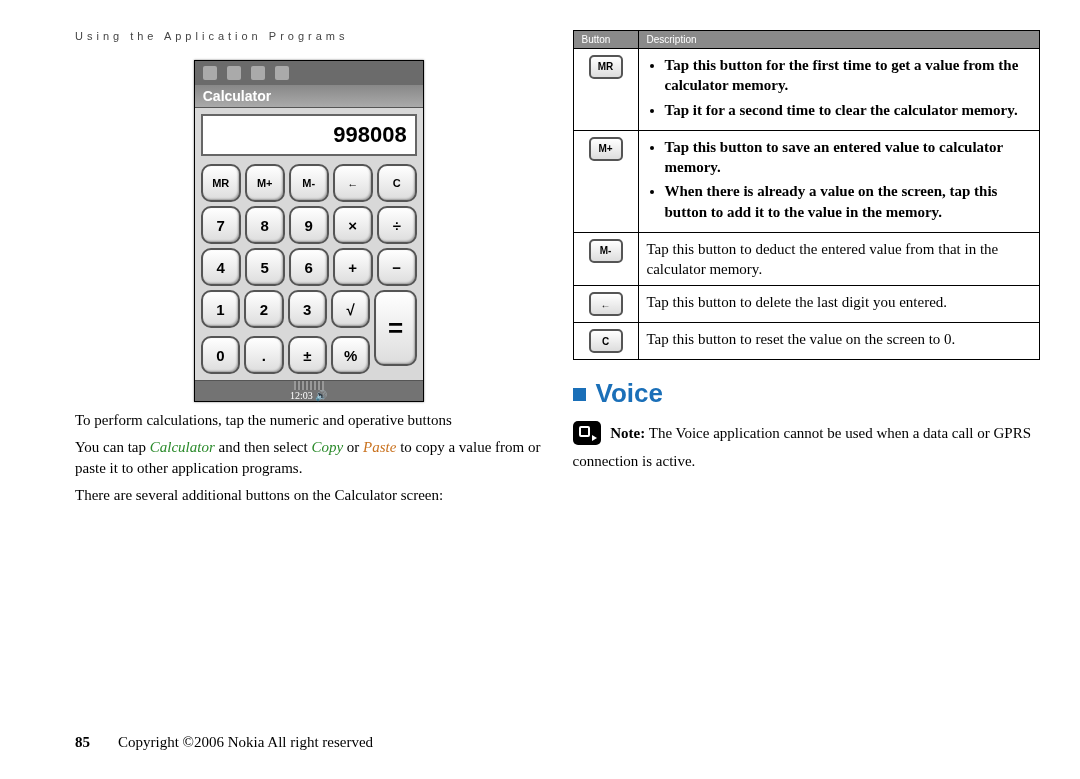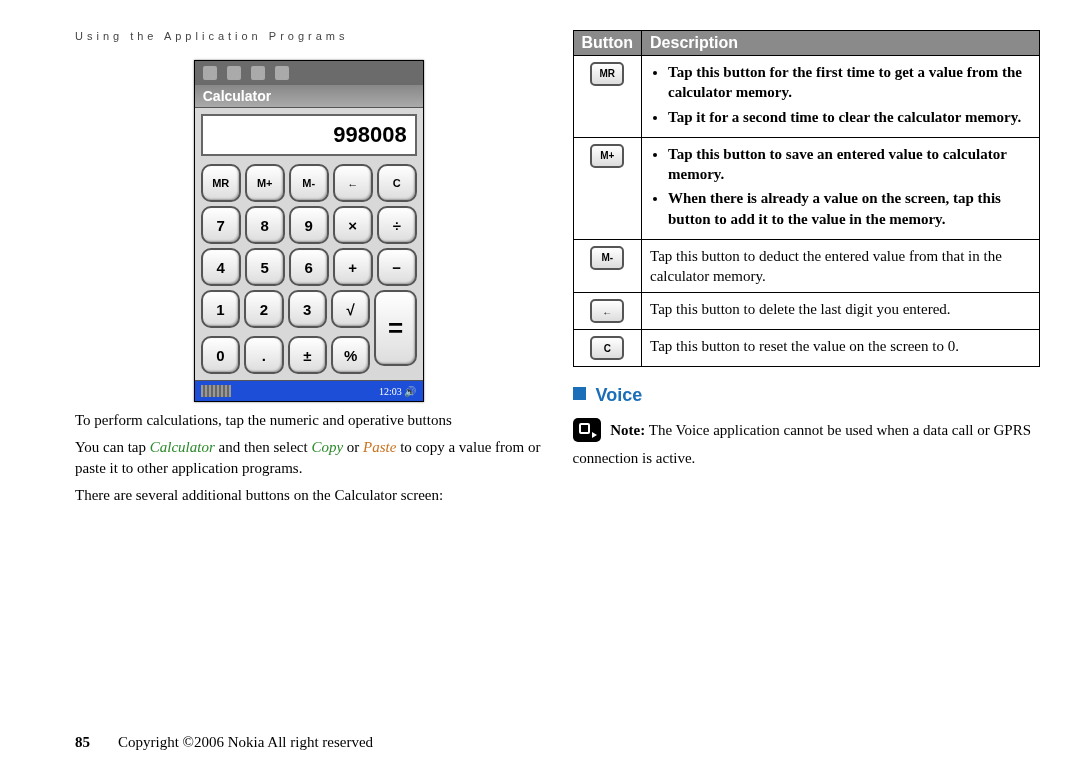--- a/index.html
+++ b/index.html
@@ -133,29 +133,30 @@
   }
   .calc-btn.sm { font-size: 11px; }
   .calc-btn.eq {
     height: 72px;
     font-size: 26px;
   }
   .eq-flex-wrap { display:flex; gap:4px; }
   .eq-left { flex:4; display:flex; flex-direction:column; gap:4px;}
   .eq-right { flex:1; }
   .calc-bottom {
-    background:#1d4ed8;
+    background:#737373;
     height:20px;
     display:flex;
     justify-content:space-between;
     align-items:center;
     padding:0 6px;
     font-size:10px;
     color:#fff;
     border-top:1px solid #555;
+    flex-direction:column;
   }
   .hatch {
     width:30px;height:12px;
     background: repeating-linear-gradient(90deg,#999,#999 2px,#666 2px,#666 4px);
   }
   .para {
     line-height: 1.4;
     margin: 6px 0;
   }
   .eq-inline {
@@ -172,25 +173,25 @@
   .italic-orange { font-style: italic; color: #c9721f; }
   table.btn-table {
     border-collapse: collapse;
     width: 100%;
     font-size: 15px;
   }
   table.btn-table th {
     background: #8a8a8a;
     color: #fff;
     font-family: Arial, sans-serif;
-    font-weight: bold;
+    font-weight: normal;
     text-align: left;
     padding: 3px 8px;
     border: 1px solid #000;
-    font-size: 16px;
+    font-size: 10px;
   }
   table.btn-table td {
     border: 1px solid #000;
     vertical-align: top;
     padding: 6px 8px;
     line-height: 1.35;
   }
   table.btn-table td.btncell {
     width: 48px;
     text-align: center;
@@ -203,21 +204,21 @@
     background:linear-gradient(#fff,#ddd);
     align-items:center;justify-content:center;
     font-family:Arial,sans-serif;
     font-size:10px;font-weight:bold;
   }
   ul.cell-list { margin:0; padding-left:18px;font-weight:bold; }
   ul.cell-list li { margin-bottom:4px; }
   h2.voice {
     font-family: Arial, sans-serif;
     color: #1a6fb8;
-    font-size: 18px;
+    font-size: 26px;
     margin: 18px 0 6px 0;
   }
   h2.voice .sq {
     display:inline-block;width:13px;height:13px;background:#1a6fb8;margin-right:10px;vertical-align:1px;
   }
   .footer {
     position:absolute;
     bottom:28px;
     left:75px;
     font-size:15px;

